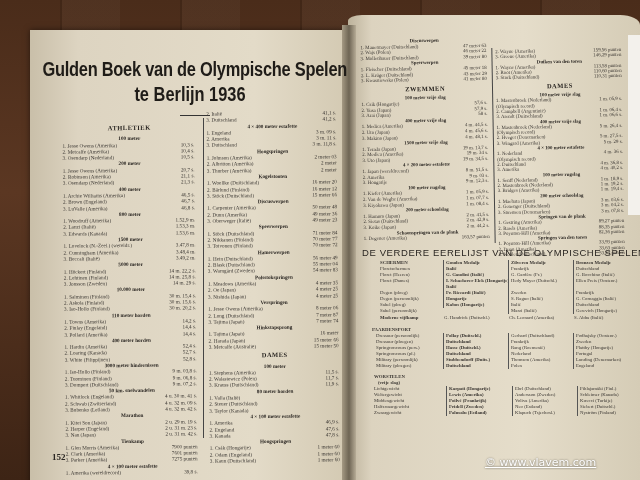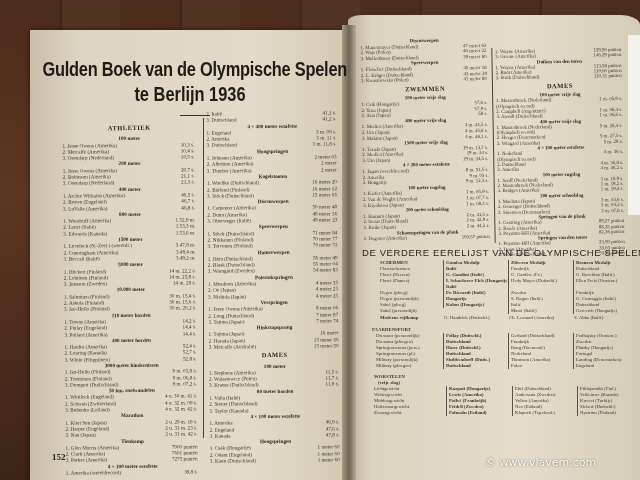--- a/index.html
+++ b/index.html
@@ -38,21 +38,21 @@
   .row span:last-child { padding-right:2px; }
   .vline { position:absolute; width:1px; background:#444; }
   .page-num { position:absolute; left:52px; top:452px; font-size:9px; font-weight:bold; color:#2a2622; }
   .eere { position:absolute; left:362px; top:247px; width:278px; font-family:"Liberation Sans",sans-serif;
     font-size:9.5px; letter-spacing:0.6px; color:#2a2622; white-space:nowrap; }
   .grid { position:absolute; font-size:4.8px; line-height:6px; color:#3a3632; }
   .grid .gh { font-weight:bold; }
   .grid .b { font-weight:bold; }
   .boxed { border-left:1px solid #555; padding-left:2px; }
   .watermark { position:absolute; left:485px; top:456px; font-family:"DejaVu Sans",sans-serif; font-size:11px; color:#fff;
-    text-shadow:0 0 2px rgba(0,0,0,0.6); }
+    text-shadow:0 0 2px rgba(0,0,0,0.6);text-decoration:underline; }
   .right-edge { position:absolute; left:628px; top:35px; width:12px; height:180px; background:#f3f1ec; }
 </style>
 </head>
 <body>
 
 <div class="wood"></div>
 
 <div class="page-left"></div>
 <div class="page-right"></div>
 <div class="gutter"></div>

